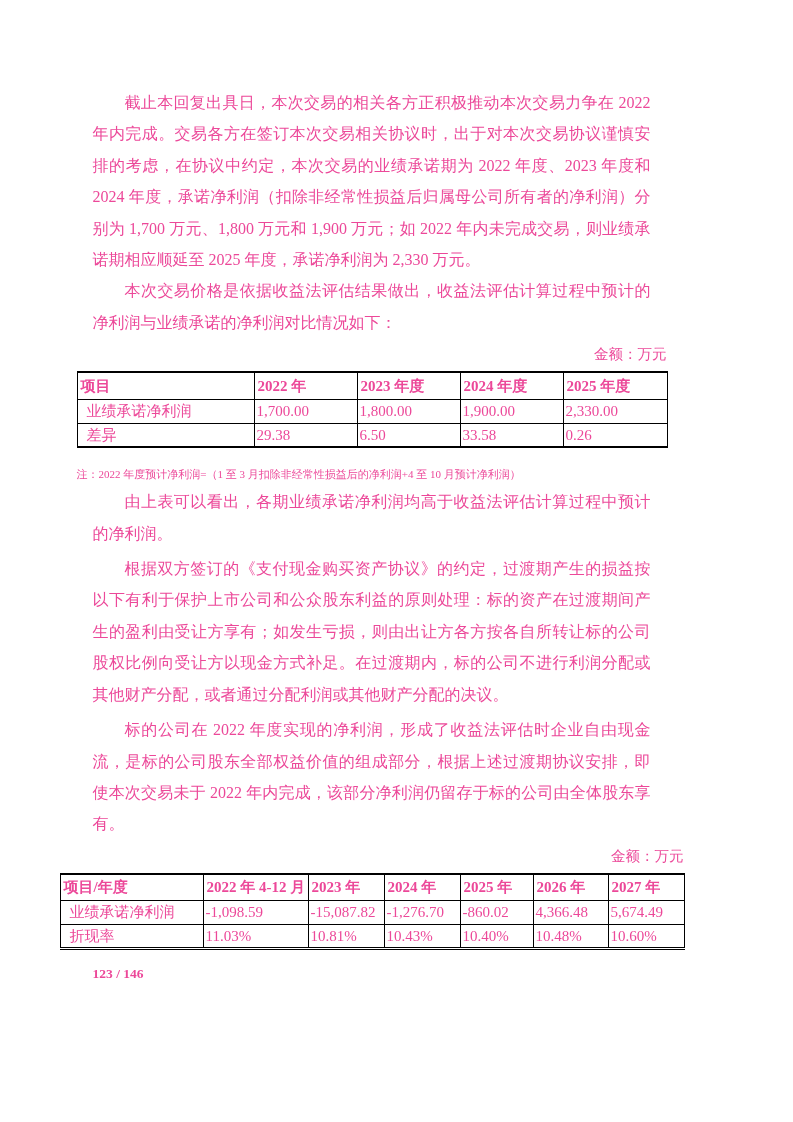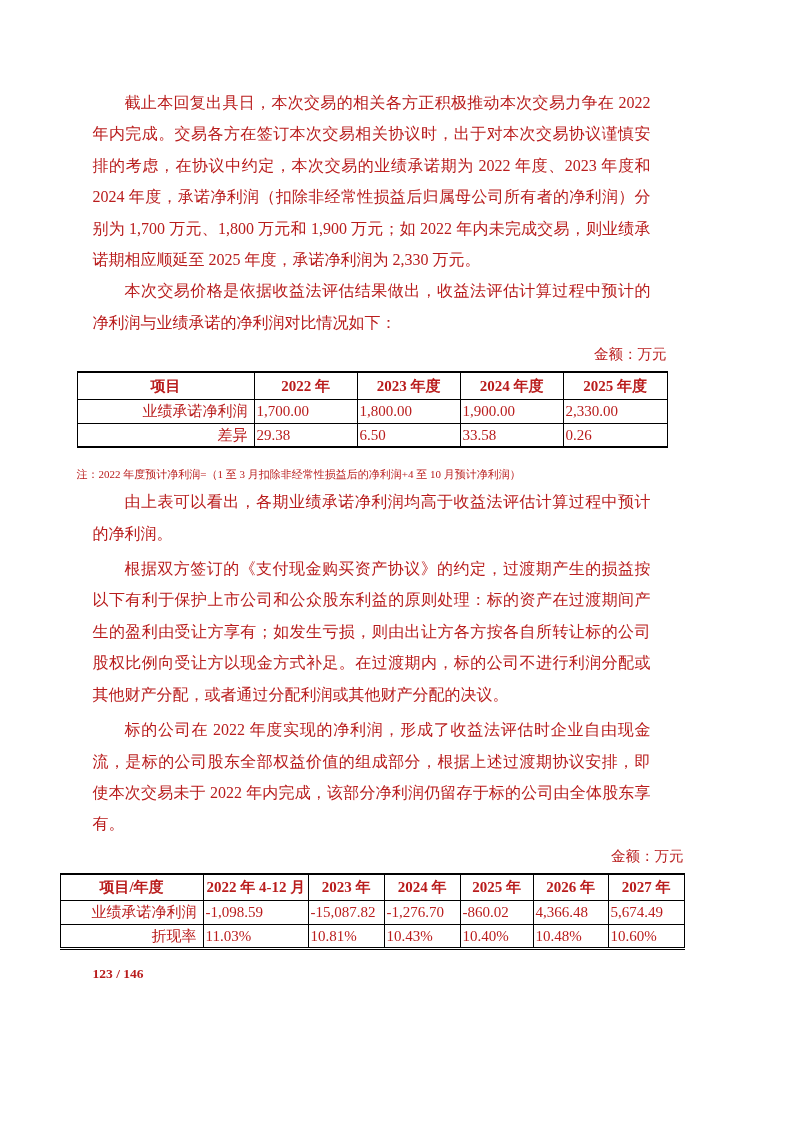--- a/index.html
+++ b/index.html
@@ -1,21 +1,21 @@
 <!DOCTYPE html>
 <html><head>
 <meta charset="utf-8">
 <style>
   * { box-sizing: border-box; }
   html, body { margin: 0; padding: 0; background: #ffffff; }
   .page {
     width: 743px;
     height: 1122px;
     background: #ffffff;
-    color: #b91c1c;
+    color: #ec4899;
     font-family: "Liberation Serif", "DejaVu Serif", serif;
     position: relative;
     overflow: hidden;
   }
   .content {
     width: 558px;
     margin: 0 auto;
     padding-top: 87px;
   }
   p.body {
@@ -49,26 +49,26 @@
   table#table2 { width: 624px; }
   table#table2 { border-bottom: 3px double #000; }
   .doc-table th, .doc-table td {
     border: 1px solid #000;
     font-size: 15px;
     overflow: hidden;
     white-space: nowrap;
   }
   .doc-table th {
     font-weight: bold;
-    text-align: center;
+    text-align: left;
     height: 27px;
     padding: 0 3px;
   }
   .doc-table td { height: 24px; }
-  .doc-table td.label { text-align: right; padding: 0 6px 0 9px; }
+  .doc-table td.label { text-align: left; padding: 0 6px 0 9px; }
   .doc-table td.num { text-align: left; padding: 0 7px 0 2px; }
 
   .note {
     font-size: 11px;
     line-height: 23px;
     margin-top: 15px;
     white-space: nowrap;
   }
   .page-number {
     font-size: 13.5px;

